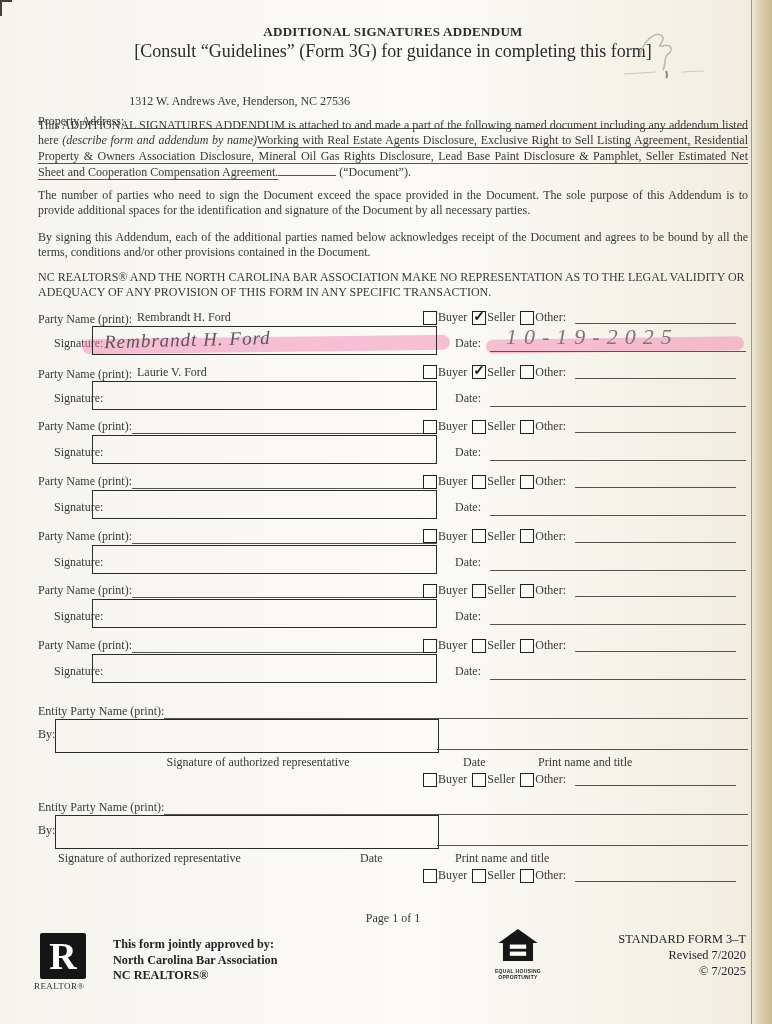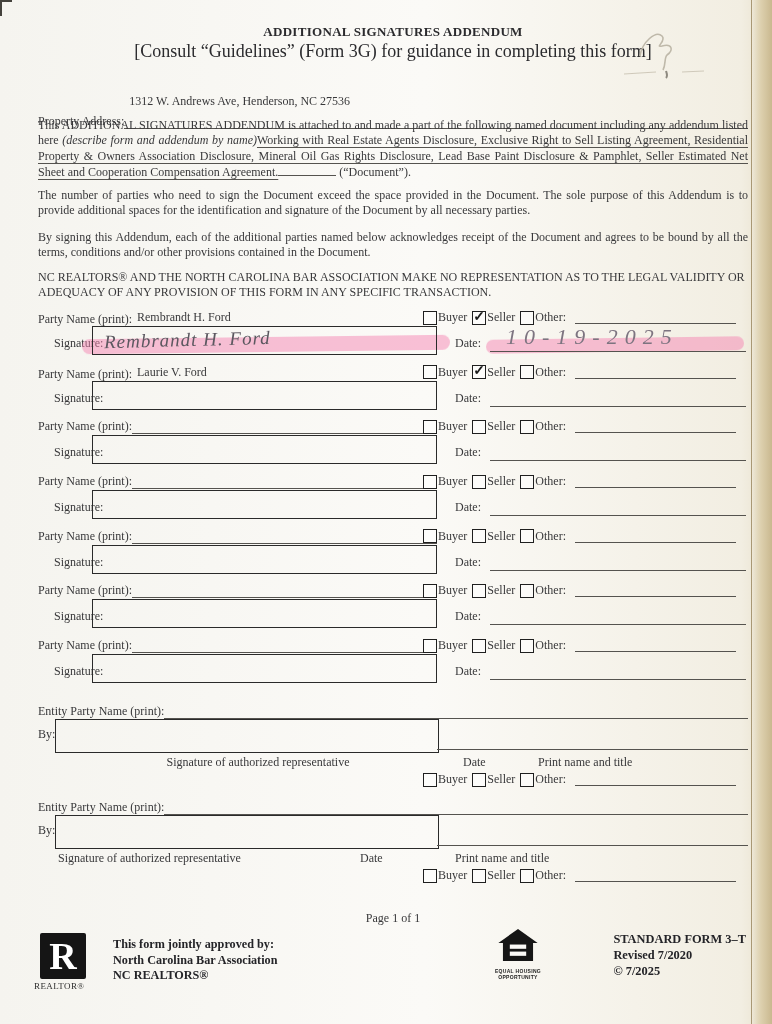--- a/index.html
+++ b/index.html
@@ -69,21 +69,21 @@
   .pagenum{position:absolute;left:38px;top:911px;width:710px;text-align:center;}
   .rlogo{position:absolute;left:40px;top:933px;width:46px;height:46px;background:#151515;
     border-radius:2px;text-align:center;}
   .rlogo span{color:#fff;font-weight:bold;font-size:38px;line-height:46px;font-family:"Liberation Serif",serif;}
   .rlogo-txt{position:absolute;left:34px;top:981px;font-size:9px;letter-spacing:.4px;color:#2d2d2d;}
   .approved{position:absolute;left:113px;top:937px;font-weight:bold;font-size:12.2px;
     line-height:15.5px;color:#242428;}
   .eho{position:absolute;left:488px;top:929px;width:60px;text-align:center;}
   .eho-txt{font-size:5px;font-weight:bold;line-height:5.5px;letter-spacing:.3px;color:#1c1c1c;
     font-family:"Liberation Sans",sans-serif;}
-  .forminfo{position:absolute;right:26px;top:931px;text-align:left;font-weight:bold;
+  .forminfo{position:absolute;right:26px;top:931px;text-align:right;font-weight:normal;
     font-size:12.4px;line-height:16px;color:#242428;}
 </style>
 </head>
 <body>
 
 <div class="page">
   <div class="edge-right"></div>
   <div class="edge-l"></div>
   <div class="edge-t"></div>
 

